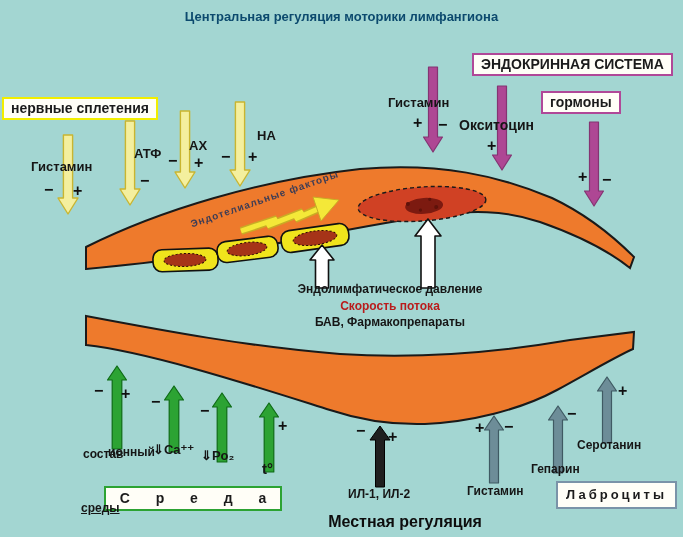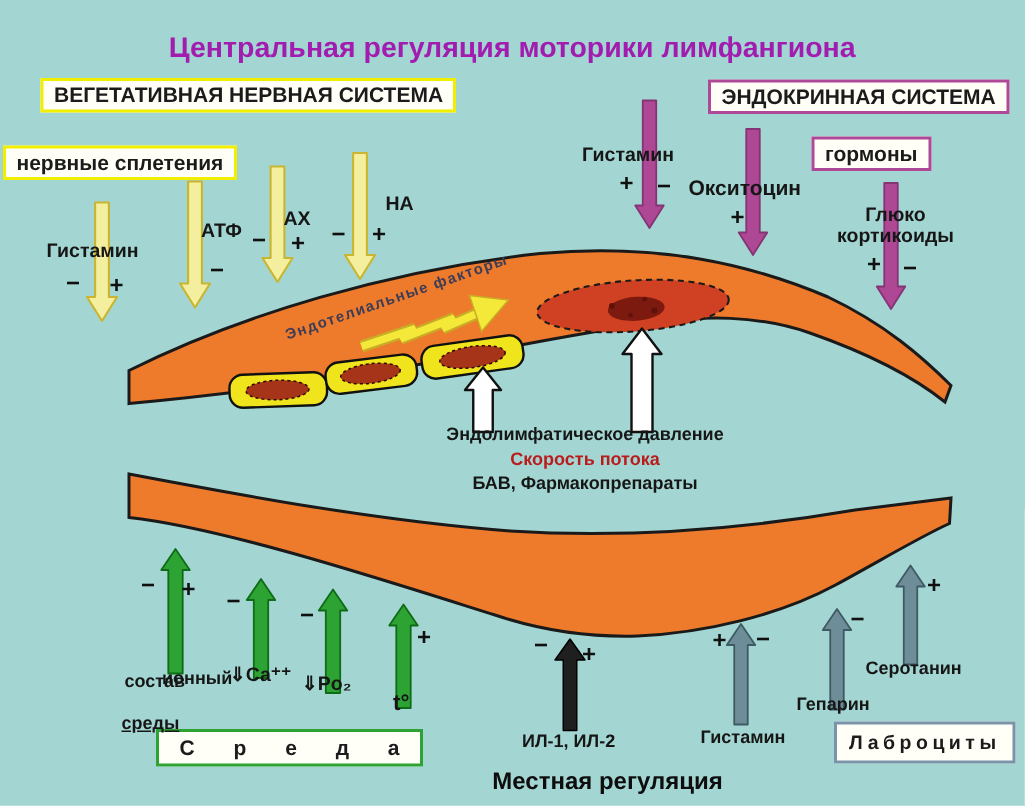--- a/index.html
+++ b/index.html
@@ -13,22 +13,22 @@
        white-space:nowrap;line-height:1.05;}
   .lbl-sm{font-size:12px;}
   .lbl-center{text-align:center;}
   .sign{position:absolute;font-weight:bold;font-size:16px;color:#101010;line-height:1;}
   .box{position:absolute;background:#fffef7;border:2px solid #f2ee00;
        font-weight:bold;color:#1b1b1b;font-size:14px;white-space:nowrap;
        padding:2px 7px;line-height:1.1;}
   .box-magenta{border-color:#b04898;}
   .box-green{border-color:#2ca333;}
   .box-slate{border-color:#7a93a8;}
-  .title{position:absolute;left:0;right:0;top:22px;text-align:center;
-         font-size:19px;font-weight:bold;color:#a21caf;}
+  .title{position:absolute;left:0;right:0;top:9px;text-align:center;
+         font-size:13px;font-weight:bold;color:#0c4a6e;}
   .footer{position:absolute;left:300px;top:513px;width:210px;text-align:center;
           font-size:16px;font-weight:bold;color:#0d0d0d;}
   .rotated{position:absolute;left:189px;top:219px;font-size:10px;font-weight:bold;
            color:#3d3d55;letter-spacing:1px;transform:rotate(-19deg);
            transform-origin:0 0;white-space:nowrap;}
   .sreda{left:104px;top:486px;width:160px;text-align:center;word-spacing:22px;
          font-size:14px;padding:3px 7px;}
   .labro{left:556px;top:481px;letter-spacing:3px;font-size:13px;padding:5px 8px;}
 </style>
 </head>
@@ -92,21 +92,20 @@
         <polygon points="375.5,487 384.5,487 384.5,440 390,440 380,426 370,440 375.5,440" fill="#1f1f1f" stroke="#000000" stroke-width="1" stroke-linejoin="round"></polygon>
         <polygon points="489.5,483 498.5,483 498.5,430 503.5,430 494,416 484.5,430 489.5,430" fill="#6d8d98" stroke="#3f5a63" stroke-width="1.2" stroke-linejoin="round"></polygon>
         <polygon points="553.5,473 562.5,473 562.5,420 567.5,420 558,406 548.5,420 553.5,420" fill="#6d8d98" stroke="#3f5a63" stroke-width="1.2" stroke-linejoin="round"></polygon>
         <polygon points="602.5,443 611.5,443 611.5,391 616.5,391 607,377 597.5,391 602.5,391" fill="#6d8d98" stroke="#3f5a63" stroke-width="1.2" stroke-linejoin="round"></polygon>
       </g>
   </svg>
 
   <div class="title">Центральная регуляция моторики лимфангиона</div>
   <div class="footer">Местная регуляция</div>
 
-  <div class="box" style="left:27px;top:52px;">ВЕГЕТАТИВНАЯ НЕРВНАЯ СИСТЕМА</div>
   <div class="box" style="left:2px;top:97px;">нервные сплетения</div>
   <div class="box box-magenta" style="left:472px;top:53px;">ЭНДОКРИННАЯ СИСТЕМА</div>
   <div class="box box-magenta" style="left:541px;top:91px;">гормоны</div>
   <div class="box box-green sreda">С р е д а</div>
   <div class="box box-slate labro">Лаброциты</div>
 
   <div class="lbl" style="left:31px;top:160px;">Гистамин</div>
   <div class="sign" style="left:44px;top:182px;">−</div>
   <div class="sign" style="left:73px;top:183px;">+</div>
 
@@ -121,37 +120,33 @@
   <div class="sign" style="left:221px;top:149px;">−</div>
   <div class="sign" style="left:248px;top:149px;">+</div>
 
   <div class="lbl" style="left:388px;top:96px;">Гистамин</div>
   <div class="sign" style="left:413px;top:115px;">+</div>
   <div class="sign" style="left:438px;top:117px;">−</div>
 
   <div class="lbl" style="left:459px;top:118px;font-size:14px;">Окситоцин</div>
   <div class="sign" style="left:487px;top:138px;">+</div>
 
-  <div class="lbl lbl-center" style="left:545px;top:136px;width:104px;">
-    <div>Глюко</div>
-    <div>кортикоиды</div>
-  </div>
   <div class="sign" style="left:578px;top:169px;">+</div>
   <div class="sign" style="left:602px;top:172px;">−</div>
 
   <div class="rotated">Эндотелиальные факторы</div>
   <div class="lbl lbl-sm lbl-center" style="left:280px;top:283px;width:220px;">Эндолимфатическое давление</div>
   <div class="lbl lbl-sm lbl-center" style="left:280px;top:300px;width:220px;color:#b91c1c;">Скорость потока</div>
   <div class="lbl lbl-sm lbl-center" style="left:280px;top:316px;width:220px;">БАВ, Фармакопрепараты</div>
 
   <div class="sign" style="left:94px;top:383px;">−</div>
   <div class="sign" style="left:121px;top:386px;">+</div>
   <div class="lbl lbl-sm" style="left:81px;top:446px;margin-left:27px;">ионный</div>
   <div class="lbl lbl-sm" style="left:83px;top:448px;">состав</div>
-  <div class="lbl lbl-sm" style="left:81px;top:476px;text-decoration:underline;">среды</div>
+  <div class="lbl lbl-sm" style="left:81px;top:502px;text-decoration:underline;">среды</div>
 
   <div class="sign" style="left:151px;top:394px;">−</div>
   <div class="lbl" style="left:153px;top:443px;">⇓Ca⁺⁺</div>
 
   <div class="sign" style="left:200px;top:403px;">−</div>
   <div class="lbl" style="left:201px;top:449px;text-align:center;">⇓Po₂</div>
 
   <div class="sign" style="left:278px;top:418px;">+</div>
   <div class="lbl" style="left:262px;top:461px;font-size:15px;">t°</div>
 

